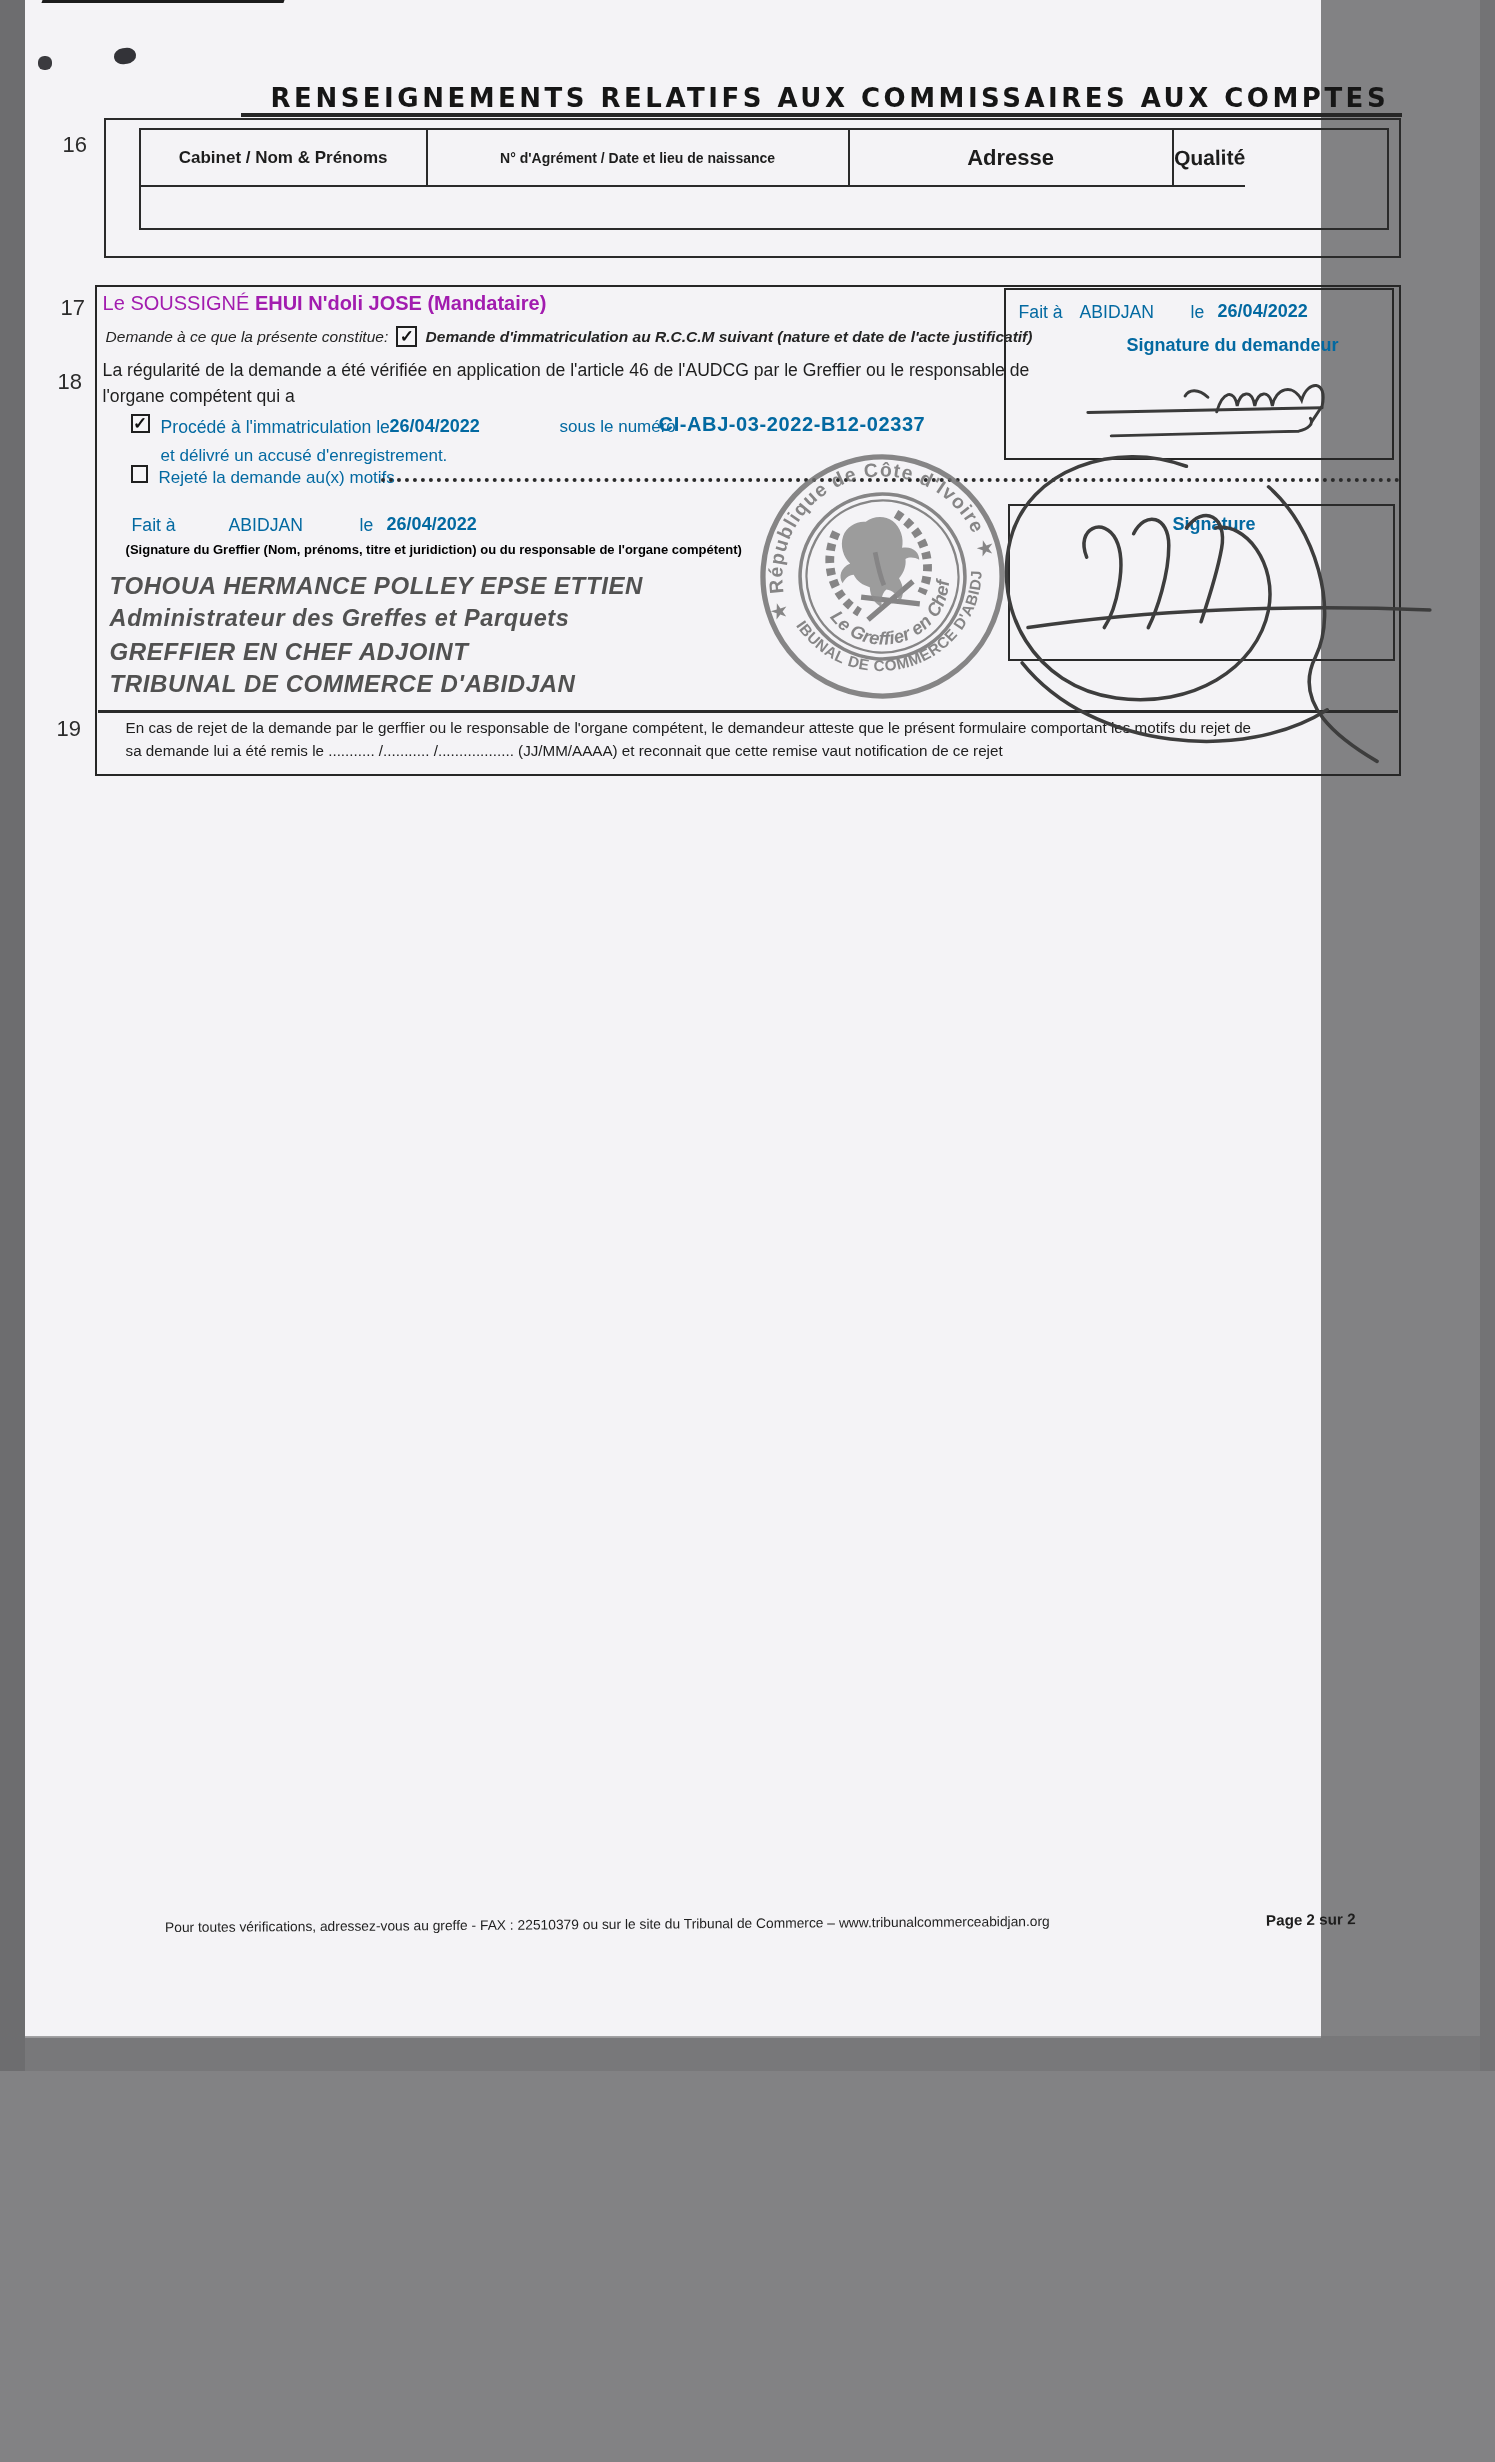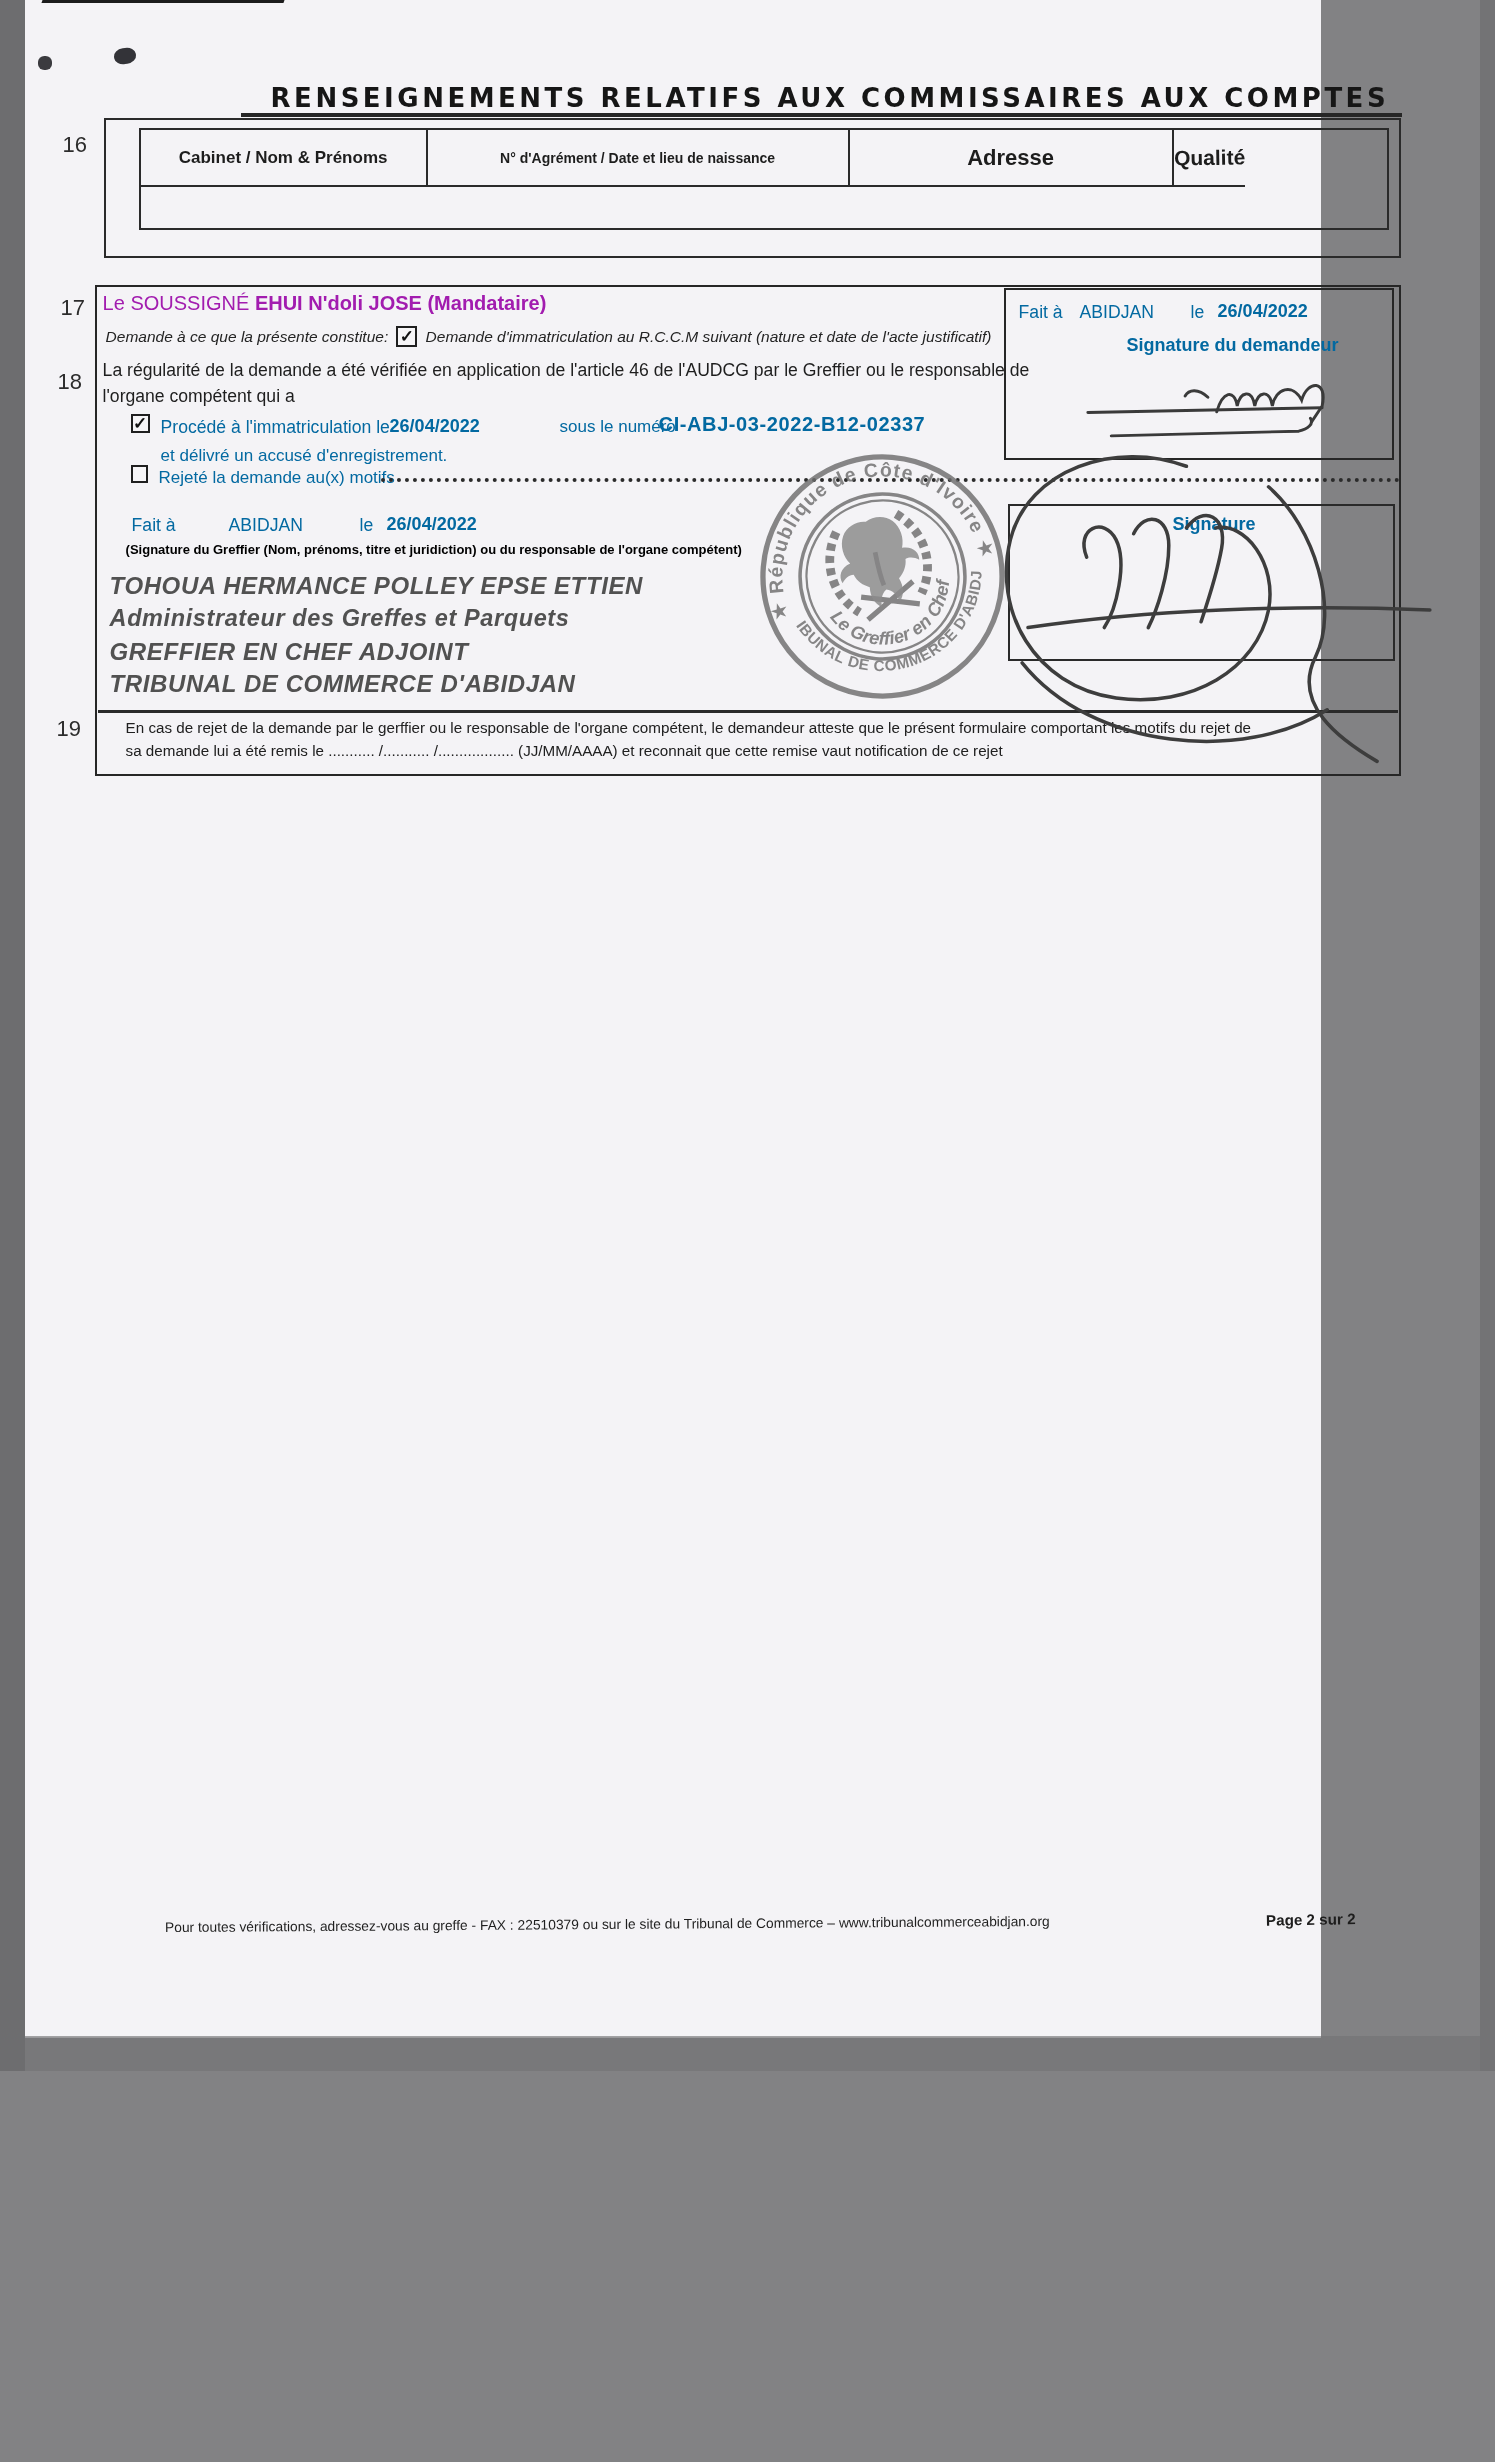--- a/index.html
+++ b/index.html
@@ -28,21 +28,21 @@
   .t16-c1 { width:287px; border-right:2.3px solid #2a2a2a; font-size:17px; }
   .t16-c2 { width:422px; border-right:2.3px solid #2a2a2a; font-size:14px; }
   .t16-c3 { width:324px; border-right:2.3px solid #2a2a2a; font-size:22px; }
   .t16-c4 { flex:1; font-size:21px; transform:rotate(-1deg); }
   .margin-num { font-size:22px; color:#2c2c2c; }
   .mainbox { left:70px; top:285px; width:1306px; height:491px; border:2.9px solid #262626; }
   .line-soussigne { left:78px; top:292px; font-size:20px; color:#a21caf; white-space:nowrap; }
   .line-soussigne b { font-weight:800; }
   .line-constitue { left:81px; top:326px; font-size:15.5px; font-style:italic; color:#242424; white-space:nowrap; display:flex; align-items:center; }
   .line-constitue .cb { margin:0 8.2px; }
-  .line-constitue .bold-it { font-weight:400; }
+  .line-constitue .bold-it { font-weight:700; }
   .cb { display:inline-flex; width:21px; height:21px; border:2.3px solid #1f1f1f; align-items:center;
         justify-content:center; font-size:17px; font-weight:800; font-style:normal; color:#111; background:#f6f5f7; }
   .cb.small { width:19px; height:19px; }
   .cb.empty { color:transparent; }
   .para18 { font-size:17.6px; color:#1e1e1e; white-space:nowrap; }
   .t-reg { font-size:17.6px; color:#0369a1; white-space:nowrap; }
   .t-bold { font-weight:800; }
   .dotline { left:356px; top:462px; width:1019px; height:20px; border-bottom:4.1px dotted #2b2b2b; }
   .signote { left:101px; top:542px; font-size:13px; font-weight:700; color:#000000; white-space:nowrap; }
   .officer { font-style:italic; font-weight:600; color:#515151; letter-spacing:0.6px; white-space:nowrap; }

